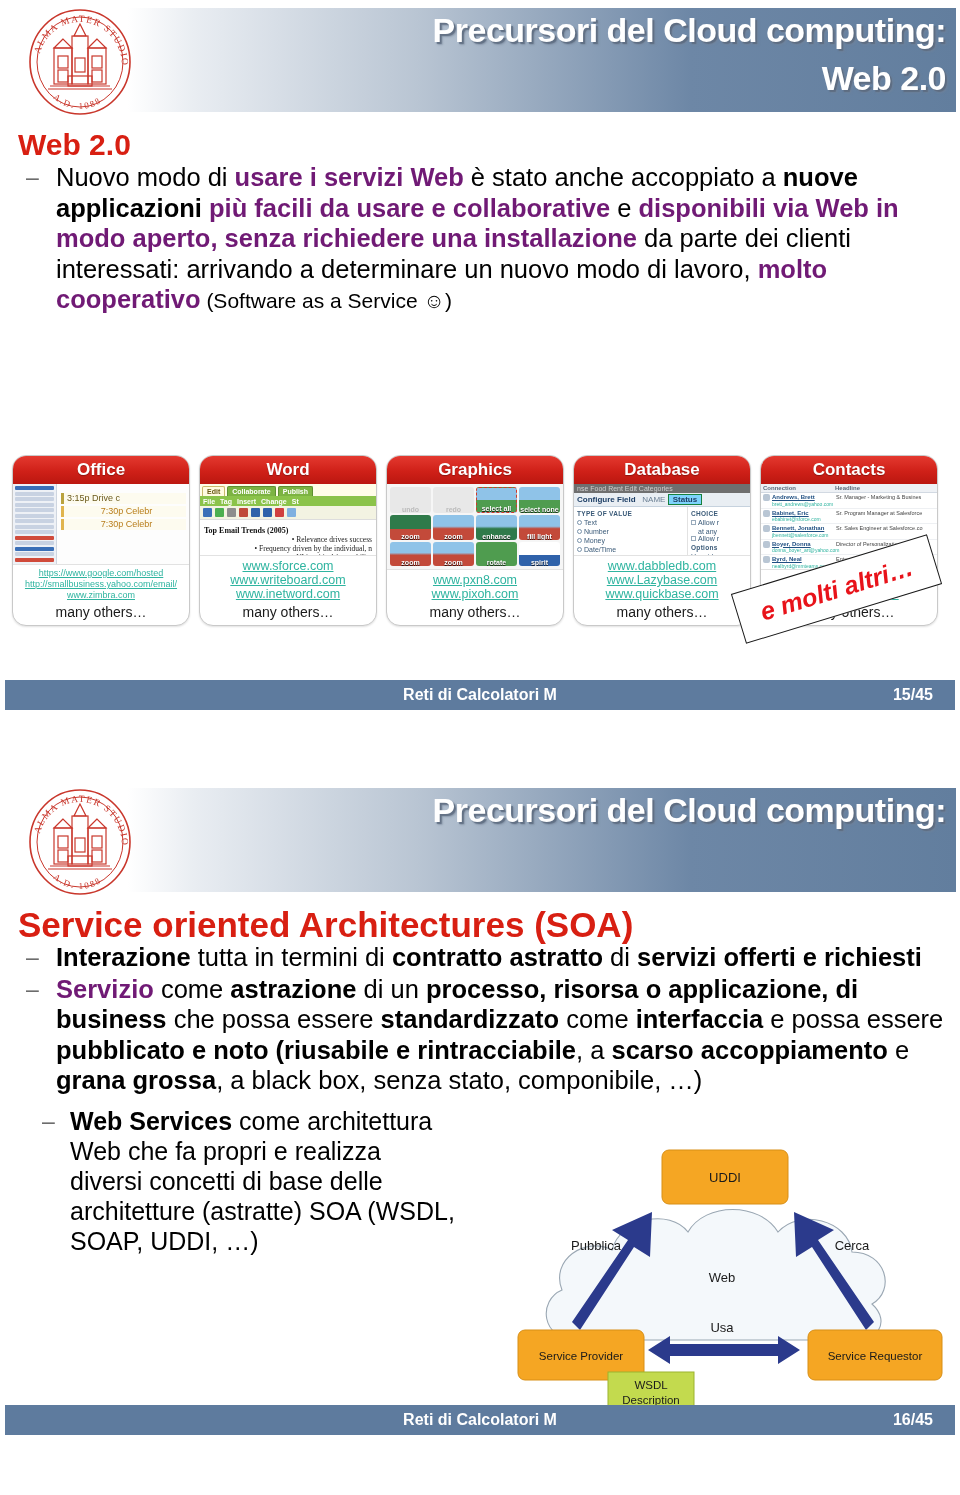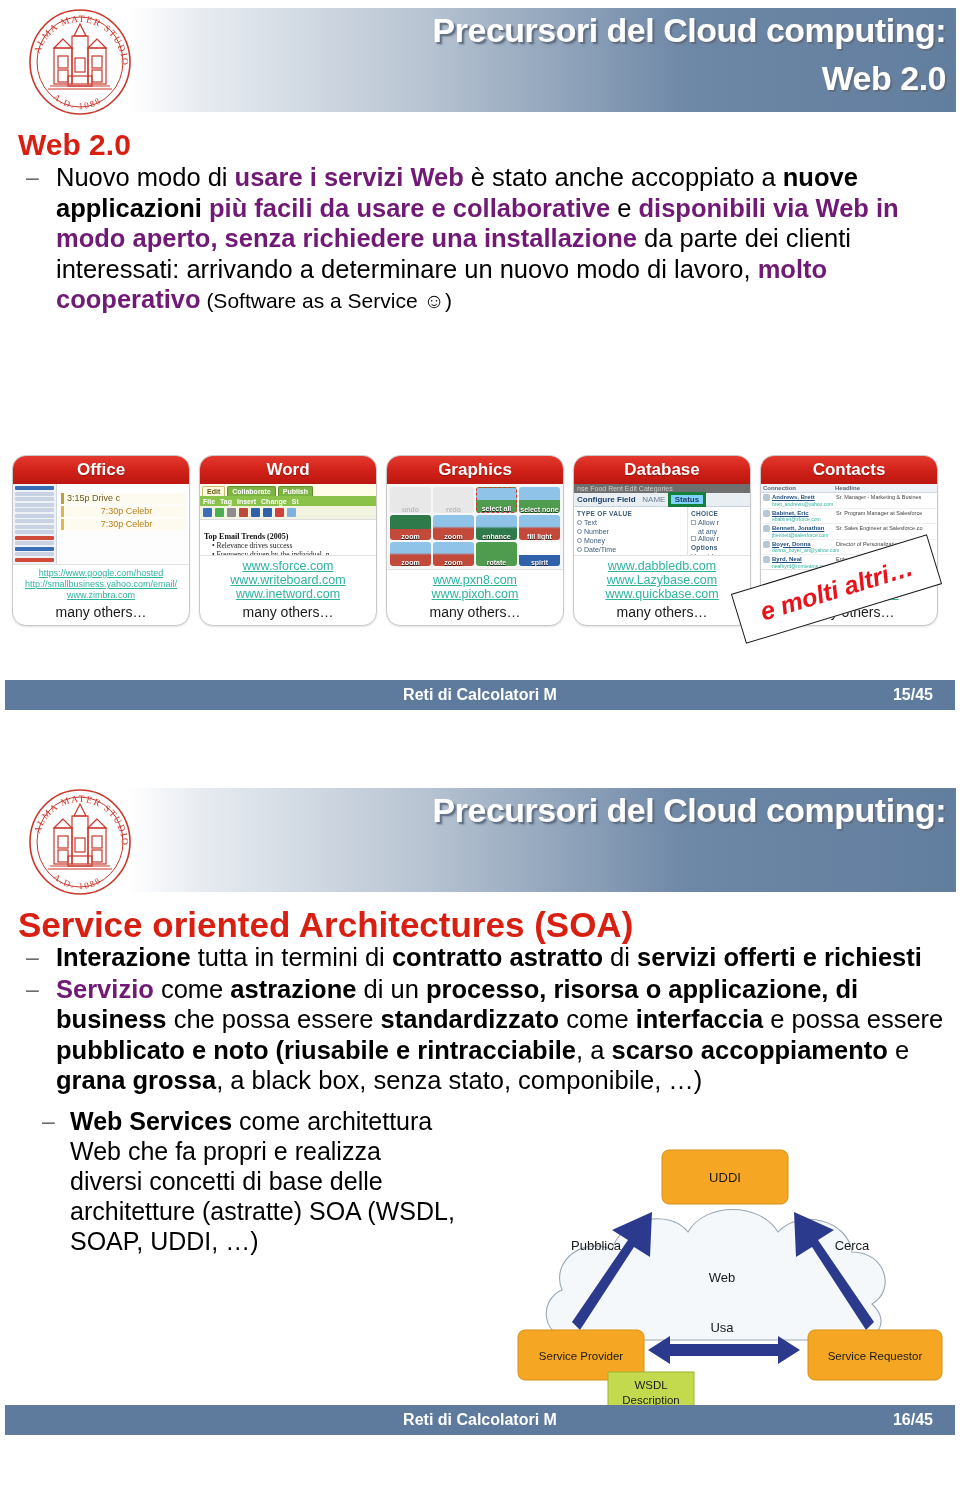--- a/index.html
+++ b/index.html
@@ -166,23 +166,23 @@
   .m-office .ev { color:#6b5a1c; font-size:9px; line-height:11px; border-left:3px solid #b9a23e; padding-left:3px; margin-bottom:2px; background:#fdfbef;}
   .m-office .ev.o { color:#b87d1a; border-left-color:#e0b44e;text-align:center;}
   
   .m-word { background:#ffffff; }
   .m-word .tabs { display:flex; gap:2px; padding:2px 2px 0 2px; background:#fffde8;}
   .m-word .tab { font-size:7px; font-weight:bold; padding:1px 4px; border:1px solid #c9b96a; border-bottom:none; background:#fffbe0; color:#6b5a14; border-radius:2px 2px 0 0;}
   .m-word .tab.g { background:#7cb342; color:#fff; border-color:#5d8f31;}
   .m-word .mbar { display:flex; gap:5px; background:#8bc34a; color:#fff; font-size:7px; font-weight:bold; padding:1.5px 3px;}
   .m-word .tbar { display:flex; gap:3px; background:#f3f3e2; padding:2px 3px; border-bottom:1px solid #ddd;}
   .m-word .ic { width:9px; height:9px; border-radius:1px; }
-  .m-word .doc { padding:12px 4px; }
+  .m-word .doc { padding:6px 4px; }
   .m-word .dt { font-size:8px; font-weight:bold; color:#111; font-family:"Liberation Serif", serif;}
-  .m-word .dl { font-size:7.5px; color:#222; margin-left:8px; font-family:"Liberation Serif", serif; line-height:9px;}
+  .m-word .dl { font-size:7.5px; color:#222; margin-left:8px; font-family:"Liberation Serif", serif; line-height:9px;text-align:right;}
   
   .m-gfx { background:#f6f6f6; padding:3px; display:grid; grid-template-columns:repeat(4,1fr); gap:2px;}
   .m-gfx .g { border-radius:3px; position:relative; overflow:hidden; }
   .m-gfx .g span { position:absolute; bottom:0; left:0; right:0; text-align:center; color:#fff; font-size:7px; font-weight:bold; text-shadow:0 1px 1px #000;}
   
   .m-db { background:#fff; }
   .m-db .top { background:#6f6f6f; color:#cfcfcf; font-size:7px; padding:1px 3px; }
   .m-db .hd { background:#e9eef3; color:#1e3f66; font-size:8px; font-weight:bold; padding:2px 3px; border-bottom:1px solid #c6d2de;}
   .m-db .cols { display:flex; }
   .m-db .col { padding:3px; font-size:7px; color:#3a5a78;}
@@ -435,21 +435,21 @@
       </div>
 
       <div class="card">
         <div class="card-head">Database</div>
         <div class="card-shot">
           <div class="mock m-db">
             <div class="top">nse   Food   Rent   Edit Categories</div>
             <div class="hd">
               <span>Configure Field</span>
               &nbsp;&nbsp;<span style="font-weight:normal;color:#6b7f93">NAME</span>
-              <span style="background:#7dd3fc;border:3px solid #15803d;padding:0 4px">Status</span>
+              <span style="background:#7dd3fc;border:1px solid #15803d;padding:0 4px">Status</span>
             </div>
             <div class="cols">
               <div class="col" style="flex:1;border-right:1px solid #e2e2e2">
                 <div class="lbl">TYPE OF VALUE</div>
                 <div class="opt">
                     <span class="rb"></span>
                     <span>Text</span>
                   </div>
                 <div class="opt">
                     <span class="rb"></span>

